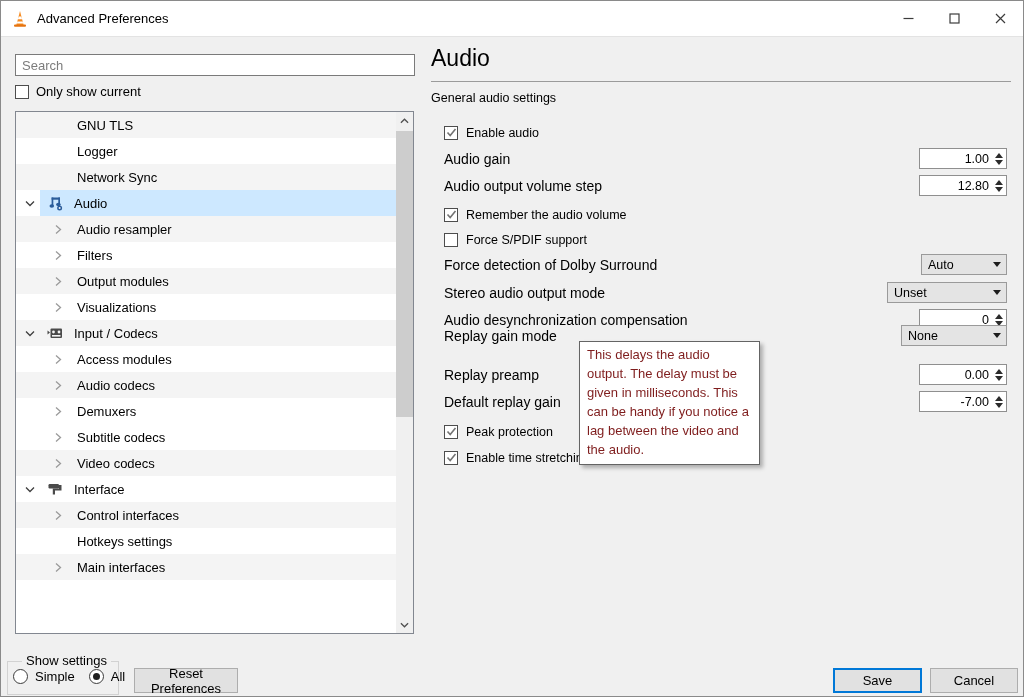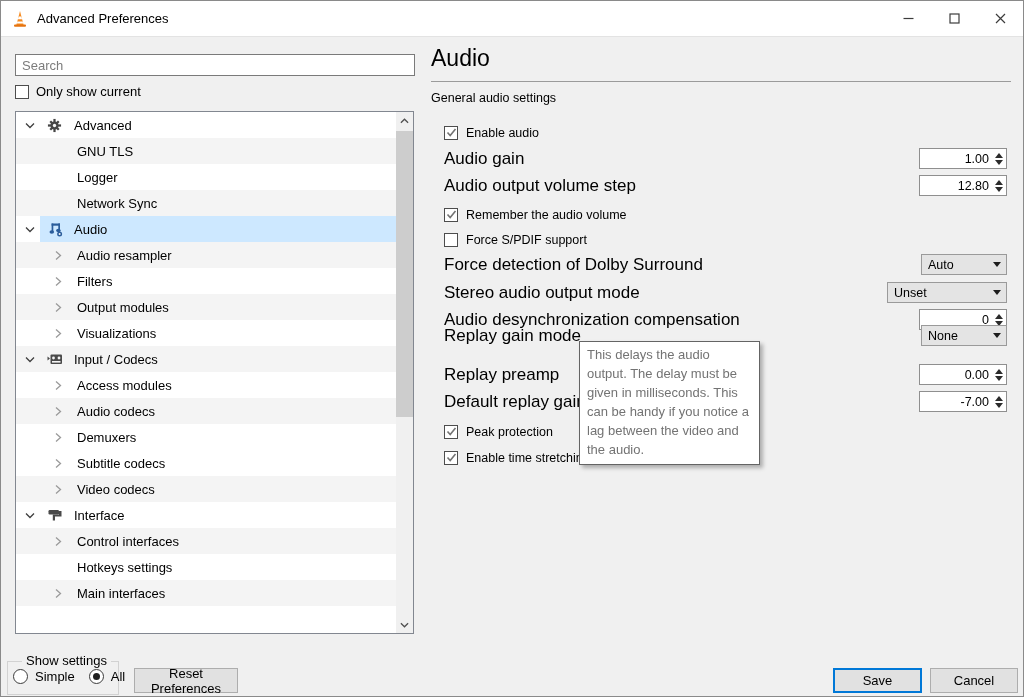--- a/index.html
+++ b/index.html
@@ -49,21 +49,21 @@
   .vscroll .arrow.up { top:0; } .vscroll .arrow.down { bottom:0; }
   .vscroll .thumb { position:absolute; left:0; top:19px; width:17px; height:286px; background:#cdcdcd; }
 
   
   .page-title { position:absolute; left:430px; top:44px; font-size:23px; color:#000; }
   .title-rule { position:absolute; left:430px; top:80px; width:580px; height:1px; background:#9b9b9b; }
   .page-subtitle { position:absolute; left:430px; top:90px; font-size:12.5px; }
 
   .form { position:absolute; left:443px; top:0; width:563px; }
   .frow { position:absolute; left:0; right:0; height:22px; display:flex; align-items:center; }
-  .frow .flabel { font-size:17px; }
+  .frow .flabel { font-size:14px; }
   .frow .cblabel { margin-left:8px; font-size:12.5px; }
 
   .spin { position:absolute; right:0; top:0; width:88px; height:21px; background:#fff;
           border:1px solid #8f8f8f; display:flex; align-items:center; }
   .spin .val { flex:1; text-align:right; font-size:12.5px; padding-right:3px; }
   .spin .btns { width:14px; height:100%; display:flex; flex-direction:column;
                 align-items:center; justify-content:center; gap:2px; }
   .tri-up { width:0; height:0; border-left:4px solid transparent; border-right:4px solid transparent;
             border-bottom:5px solid #2b2b2b; }
   .tri-dn { width:0; height:0; border-left:4px solid transparent; border-right:4px solid transparent;
@@ -71,21 +71,21 @@
 
   .combo { position:absolute; right:0; top:0; height:21px; background:#e4e4e4;
            border:1px solid #9a9a9a; display:flex; align-items:center; }
   .combo .val { flex:1; font-size:12.5px; padding-left:6px; }
   .combo .arr { width:18px; display:flex; justify-content:center; }
   .tri-combo { width:0; height:0; border-left:4px solid transparent; border-right:4px solid transparent;
                border-top:5px solid #1d1d1d; }
 
   .tooltip { position:absolute; left:578px; top:340px; width:181px; min-height:106px;
              background:#ffffff; border:1px solid #646464; padding:3px 7px 5px 7px;
-             font-size:13px; line-height:19px; color:#737373;
+             font-size:13px; line-height:19px; color:#7f1d1d;
              box-shadow:3px 3px 4px rgba(0,0,0,0.28); z-index:5; }
 
   
   .groupbox { position:absolute; left:6px; top:660px; width:112px; height:34px;
               border:1px solid #d2d2d2; }
   .groupbox .legend { position:absolute; top:-9px; left:14px; background:#f0f0f0;
                       padding:0 4px; font-size:13px; }
   .radios { position:absolute; left:12px; top:668px; display:flex; align-items:center; gap:14px; }
   .radio { display:flex; align-items:center; gap:7px; }
   .radio .circle { width:15px; height:15px; border-radius:50%; border:1px solid #3c3c3c;
@@ -134,42 +134,20 @@
 
   <input class="search-box" type="text" placeholder="Search" style="">
 
   <div class="only-current">
     <span class="cb-box"></span>
     <span>Only show current</span>
   </div>
 
   <div class="tree">
     <div class="tree-rows">
-        <div class="tree-row lvl0">
-          <span class="expander">
-            <svg width="10" height="7" viewBox="0 0 10 7">
-              <path d="M1 1.5 L5 5.5 L9 1.5" fill="none" stroke="#3e3e3e" stroke-width="1.3"></path>
-            </svg>
-          </span>
-          <span class="cat-icon">
-            <svg viewBox="0 0 16 16" width="15" height="15">
-              <g fill="#454545">
-                <rect x="6.8" y="1" width="2.4" height="14"></rect>
-                <rect x="1" y="6.8" width="14" height="2.4"></rect>
-                <g transform="rotate(45 8 8)">
-                  <rect x="6.8" y="1.6" width="2.4" height="12.8"></rect>
-                  <rect x="1.6" y="6.8" width="12.8" height="2.4"></rect>
-                </g>
-                <circle cx="8" cy="8" r="4.3"></circle>
-              </g>
-              <circle cx="8" cy="8" r="1.8" fill="#f5f5f5"></circle>
-            </svg>
-          </span>
-          <span class="label">Advanced</span>
-        </div>
         <div class="tree-row lvl1 alt">
           <span class="expander"></span>
           <span class="label">GNU TLS</span>
         </div>
         <div class="tree-row lvl1">
           <span class="expander"></span>
           <span class="label">Logger</span>
         </div>
         <div class="tree-row lvl1 alt">
           <span class="expander"></span>
@@ -406,21 +384,21 @@
         <span class="spin">
           <span class="val">0</span>
           <span class="btns">
             <span class="tri-up"></span>
             <span class="tri-dn"></span>
           </span>
         </span>
       </div>
       <div class="frow" style="top: 324px;">
         <span class="flabel">Replay gain mode</span>
-        <span class="combo" style="width: 86px;">
+        <span class="combo" style="width: 106px;">
           <span class="val">None</span>
           <span class="arr">
             <span class="tri-combo"></span>
           </span>
         </span>
       </div>
       <div class="frow" style="top: 363px;">
         <span class="flabel">Replay preamp</span>
         <span class="spin">
           <span class="val">0.00</span>

